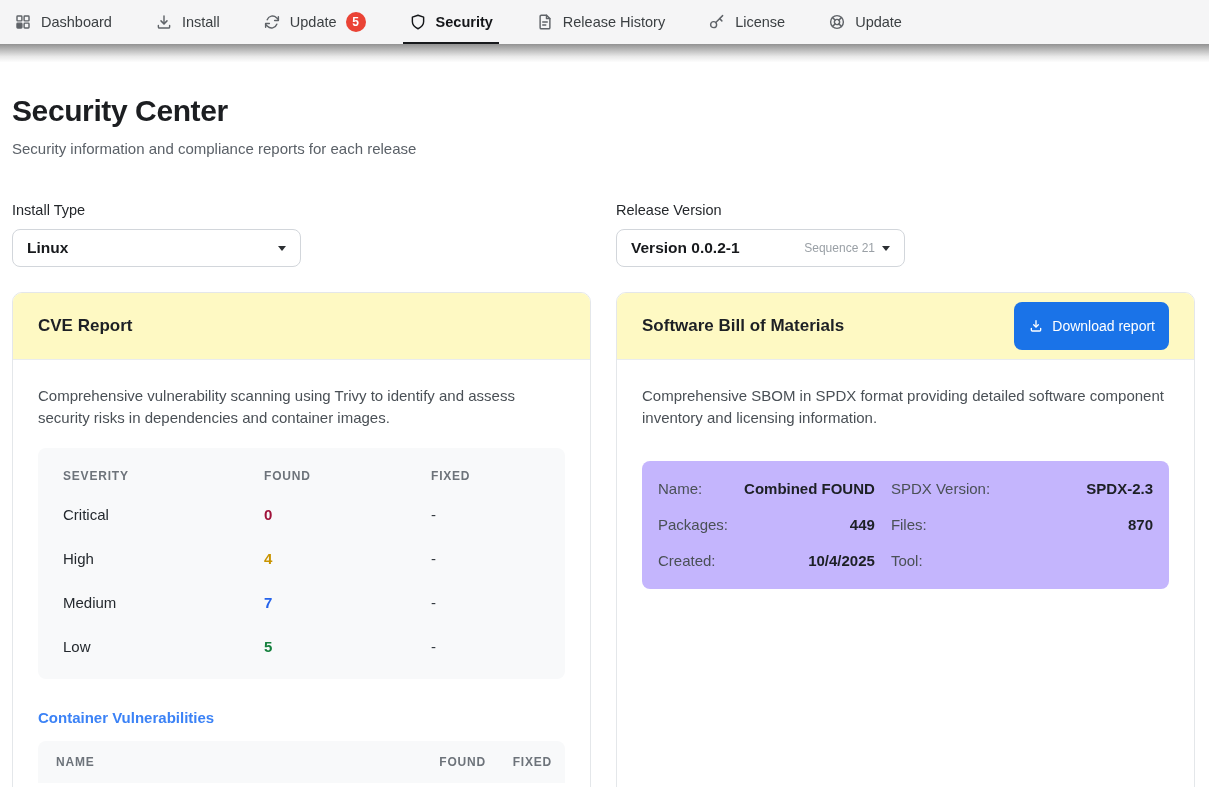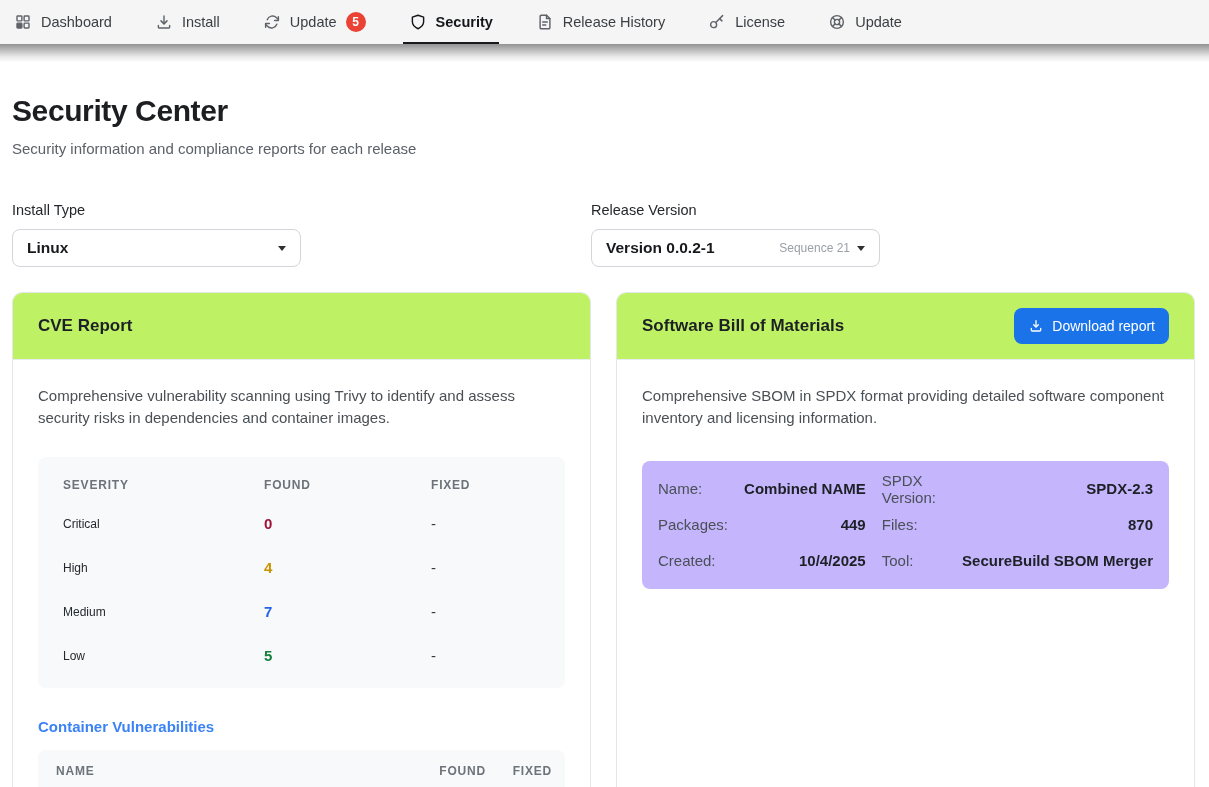--- a/index.html
+++ b/index.html
@@ -24,69 +24,69 @@
 
   .scroll-shadow { height:18px;
     background:linear-gradient(to bottom, #929292, #e9e9e9 70%, #fdfdfd); }
 
   
   .content { padding:0 14px 0 12px; }
   .page-title { font-size:30px; font-weight:700; letter-spacing:-0.4px;
     margin:32px 0 12px; color:#1c1e21; }
   .page-subtitle { font-size:15px; color:#5b6168; margin-bottom:45px; }
 
-  .filters { display:grid; grid-template-columns:579px 579px; 
+  .filters { display:grid; grid-template-columns:579px 579px; column-gap:25px;
     margin-bottom:25px; }
   .field-label { font-size:14.5px; color:#24272b; margin-bottom:11px; }
   .select { width:289px; height:38px; background:#fff; border:1px solid #d2d6db;
     border-radius:8px; padding:12px 14px; display:flex; align-items:center;
     justify-content:space-between; cursor:pointer; }
   .select-value { font-size:15.5px; font-weight:700; color:#17191c; }
   .select-meta { font-size:12px; color:#9aa0a6; }
   .select-right { display:flex; align-items:center; gap:7px;justify-content:space-between; }
   .caret { width:0; height:0; border-left:4.5px solid transparent;
     border-right:4.5px solid transparent; border-top:5.5px solid #2c2f33; }
 
   
   .cards { display:grid; grid-template-columns:579px 579px; column-gap:25px;
     align-items:stretch; }
   .card { border:1px solid #e4e7ea; border-radius:10px; background:#fff;
     min-height:560px; overflow:hidden; }
-  .card-header { background:#bef264; border-bottom:1px solid #e9ecef;
+  .card-header { background:#fef9c3; border-bottom:1px solid #e9ecef;
     height:67px; padding:0 25px; display:flex; align-items:center;
     justify-content:space-between; }
   .card-title { font-size:17px; font-weight:600; color:#1d2025; }
   .card-body { padding:25px; }
   .card-desc { font-size:15px; color:#4a5056; line-height:1.45;
-    margin-bottom:28px; }
+    margin-bottom:19px; }
 
   .th { font-size:12px; font-weight:600; color:#6d737a; letter-spacing:0.8px;
     text-transform:uppercase; }
 
   
   .sev-table { background:#f8f9fa; border-radius:8px; padding:21px 25px 10px; }
   .sev-row { display:grid; grid-template-columns:201px 167px 1fr;
     align-items:center; }
   .sev-row.data { height:44px; }
   .sev-head { padding-bottom:10px; }
-  .sev-label { font-size:12px; color:#24292e; }
+  .sev-label { font-size:15px; color:#24292e; }
   .sev-found { font-size:15px; font-weight:600; }
   .sev-fixed { font-size:15px; color:#343a40; }
 
   .section-title { font-size:15px; font-weight:600; color:#3b82f6;
     margin:30px 0 15px; }
   .cv-head { background:#f8f9fa; border-radius:8px 8px 0 0; height:42px;
     display:flex; align-items:center; padding:0 13px 0 18px; }
   .cv-name { flex:1; }
   .cv-found { width:80px; text-align:right; }
   .cv-fixed { width:66px; text-align:right; }
 
   
   .download-btn { display:flex; align-items:center; gap:8px; border:none;
-    color:#fff; font-size:14px; font-weight:500; height:36px; padding:0 14px;
+    color:#fff; font-size:14px; font-weight:500; height:48px; padding:0 14px;
     border-radius:8px; cursor:pointer; font-family:inherit; }
   .download-btn svg { width:16px; height:16px; stroke:#fff; fill:none;
     stroke-width:2; stroke-linecap:round; stroke-linejoin:round; }
   .sbom-table { background:#c4b5fd; border-radius:8px; padding:10px 16px;
     display:grid; grid-template-columns:auto 1fr auto 1.15fr; column-gap:16px;
     margin-top:32px; }
   .sbom-cell { height:36px; display:flex; align-items:center; font-size:15px; }
   .sbom-label { color:#4a5056; }
   .sbom-value { font-weight:700; color:#1d2025; justify-content:flex-end;
     text-align:right; white-space:nowrap; }
@@ -246,31 +246,30 @@
             <path d="M5 15.5v2.5a1.5 1.5 0 0 0 1.5 1.5h11a1.5 1.5 0 0 0 1.5-1.5v-2.5"></path>
           </svg>
           <span>Download report</span>
         </button>
       </div>
       <div class="card-body">
         <p class="card-desc" style="margin-bottom:0">Comprehensive SBOM in SPDX format providing detailed software component inventory and licensing information.</p>
 
         <div class="sbom-table">
           <span class="sbom-cell sbom-label">Name:</span>
-          <span class="sbom-cell sbom-value">Combined NAME</span>
+          <span class="sbom-cell sbom-value">Combined FOUND</span>
           <span class="sbom-cell sbom-label">SPDX Version:</span>
           <span class="sbom-cell sbom-value">SPDX-2.3</span>
 
           <span class="sbom-cell sbom-label">Packages:</span>
           <span class="sbom-cell sbom-value">449</span>
           <span class="sbom-cell sbom-label">Files:</span>
           <span class="sbom-cell sbom-value">870</span>
 
           <span class="sbom-cell sbom-label">Created:</span>
           <span class="sbom-cell sbom-value">10/4/2025</span>
           <span class="sbom-cell sbom-label">Tool:</span>
-          <span class="sbom-cell sbom-value">SecureBuild SBOM Merger</span>
         </div>
       </div>
     </section>
 
   </div>
 </div>
 
 </body></html>

